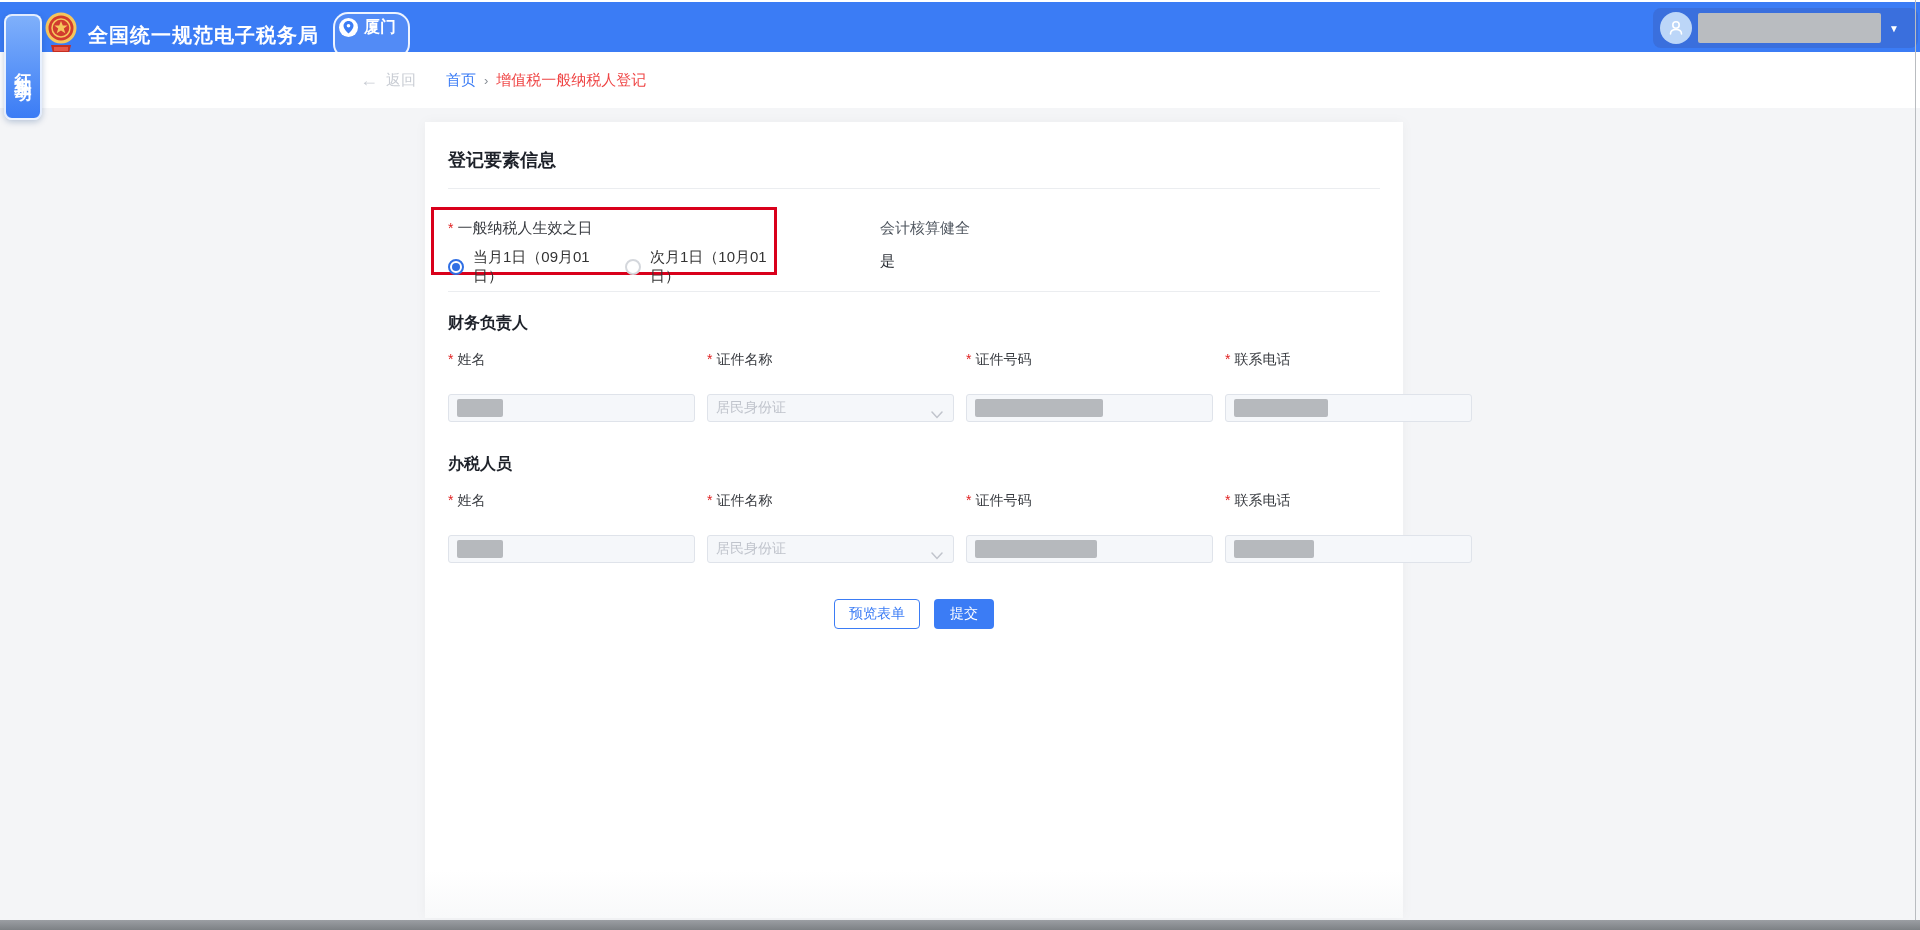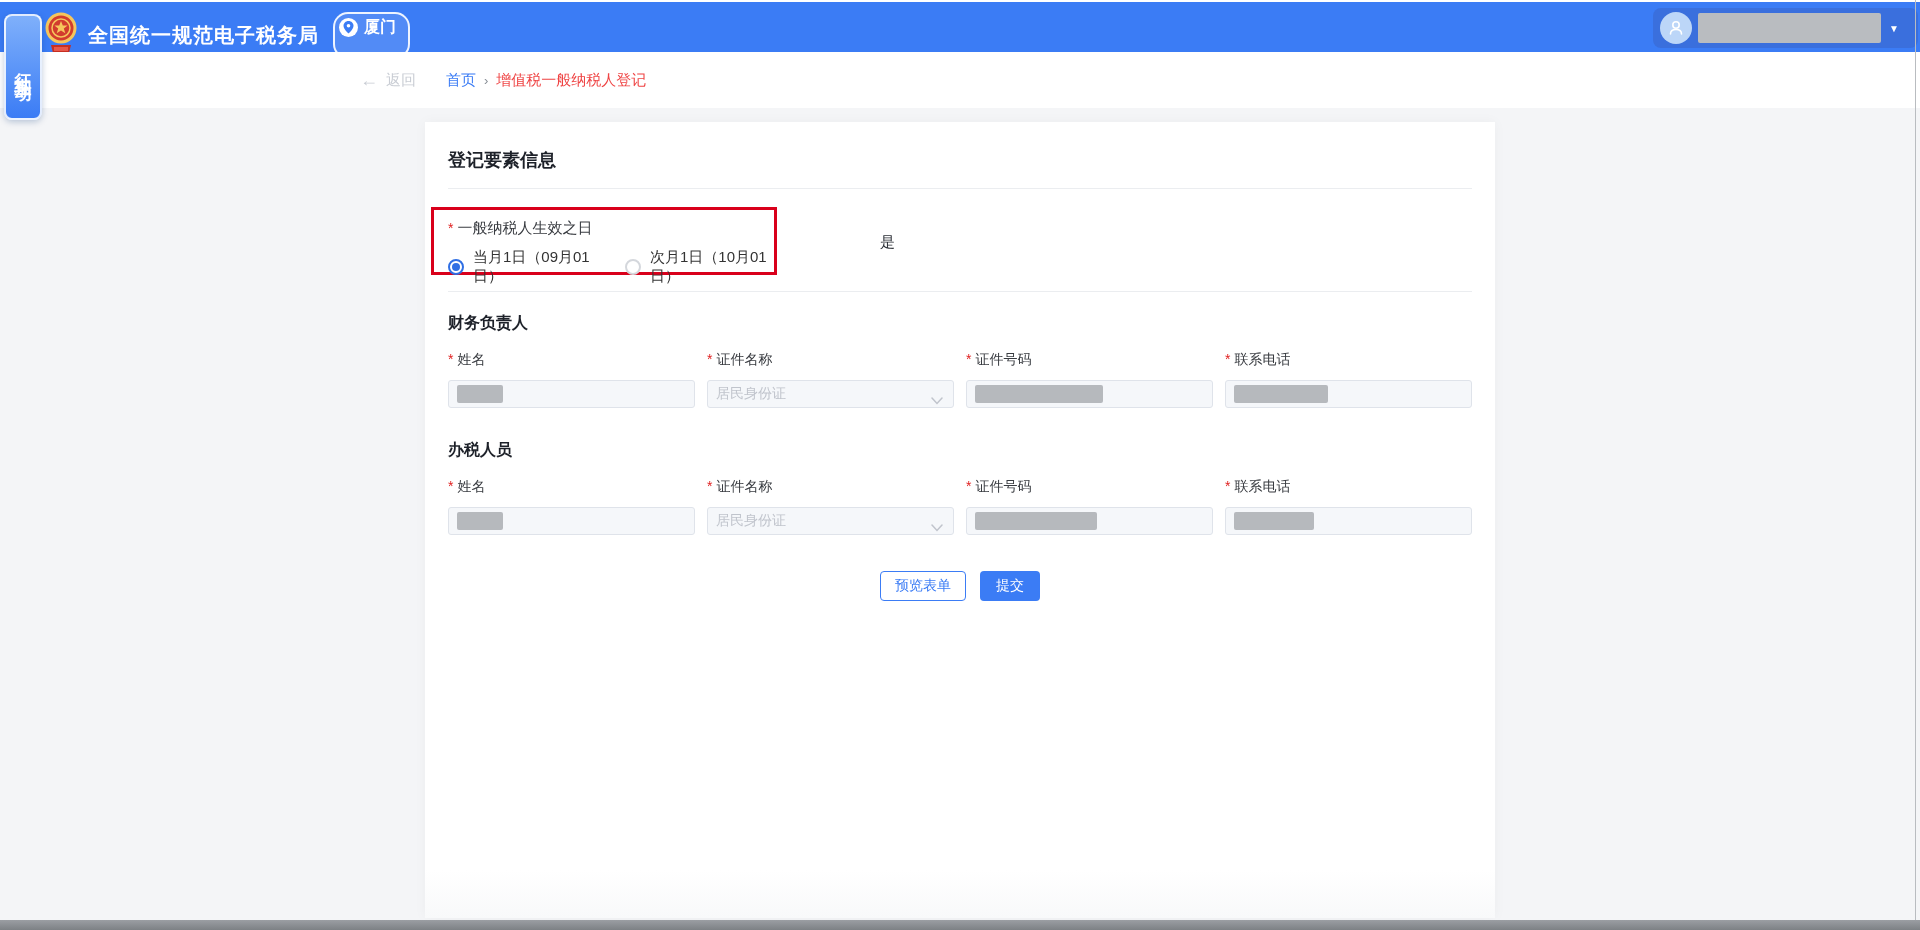--- a/index.html
+++ b/index.html
@@ -48,21 +48,21 @@
     position:absolute;left:0;top:52px;width:1920px;height:56px;background:#ffffff;
     display:flex;align-items:center;font-size:15px;
   }
   .crumb-bar .back-arrow{margin-left:360px;color:#c9cdd4;font-size:18px;}
   .crumb-bar .back-label{color:#c9cdd4;margin-left:8px;}
   .crumb-bar .home-link{color:#3b7cf5;margin-left:30px;cursor:pointer;}
   .crumb-bar .sep{color:#868c94;margin:0 8px;font-size:13px;}
   .crumb-bar .current{color:#ef4444;}
   
   .card{
-    position:absolute;left:425px;top:122px;width:1070px;height:796px;
+    position:absolute;left:425px;top:122px;width:978px;height:796px;
     background:linear-gradient(#ffffff 94%,#f8f9fa);
     box-shadow:0 0 12px rgba(0,0,0,.04);
     padding:0 23px;box-sizing:border-box;
   }
   .sec-title{font-size:18px;font-weight:bold;color:#1d2129;margin:26px 0 0 0;}
   .divider{height:1px;background:#ebedf0;margin-top:16px;}
   
   .reg-grid{display:grid;grid-template-columns:432px auto;margin-top:18px;}
   .red-box{
     border:3px solid #d9001b;box-sizing:border-box;
@@ -78,21 +78,21 @@
   .radio.checked::after{content:"";position:absolute;left:2px;top:2px;width:8px;height:8px;border-radius:50%;background:#2f6fe4;}
   .radio.unchecked{border:2px solid #d4d7dc;}
   .info-col{padding-top:12px;}
   .info-label{font-size:15px;color:#4e555e;}
   .info-value{font-size:15px;color:#2b2f36;margin-top:14px;}
   
   .sub-title{font-size:16px;font-weight:bold;color:#1d2129;margin-top:21px;}
   .fields-grid{display:grid;grid-template-columns:repeat(4,247px);column-gap:12px;margin-top:17px;}
   .fcell .field-label{font-size:14px;}
   .control{
-    margin-top:11px;height:28px;box-sizing:border-box;border:1px solid #dfe3ea;border-radius:3px;
+    margin-top:25px;height:28px;box-sizing:border-box;border:1px solid #dfe3ea;border-radius:3px;
     background:#f5f7fa;display:flex;align-items:center;padding:0 8px;position:relative;
   }
   .control .redact{background:#b6b9bd;height:18px;}
   .sel-text{color:#c0c4cc;font-size:14px;}
   .sel-caret{position:absolute;right:10px;top:10px;}
   
   .btn-row{display:flex;justify-content:center;gap:14px;margin-top:36px;}
   .btn{height:30px;border-radius:4px;font-size:14px;display:flex;align-items:center;justify-content:center;cursor:pointer;box-sizing:border-box;}
   .btn-outline{border:1px solid #3b7cf5;color:#3b7cf5;background:#fff;padding:0 14px;}
   .btn-primary{background:#3b7cf5;color:#fff;padding:0 16px;}
@@ -167,20 +167,21 @@
             <span>当月1日（09月01日）</span>
           </label>
           <label class="radio-opt">
             <span class="radio unchecked"></span>
             <span>次月1日（10月01日）</span>
           </label>
         </div>
       </div>
     </div>
     <div class="info-col">
+      <div class="info-label">会计核算健全</div>
       <div class="info-value">是</div>
     </div>
   </div>
 
   <div class="divider"></div>
 
   <div class="sub-title">财务负责人</div>
   <div class="fields-grid">
     <div class="fcell">
       <div class="field-label"><span class="req">*</span><span>姓名</span></div>

